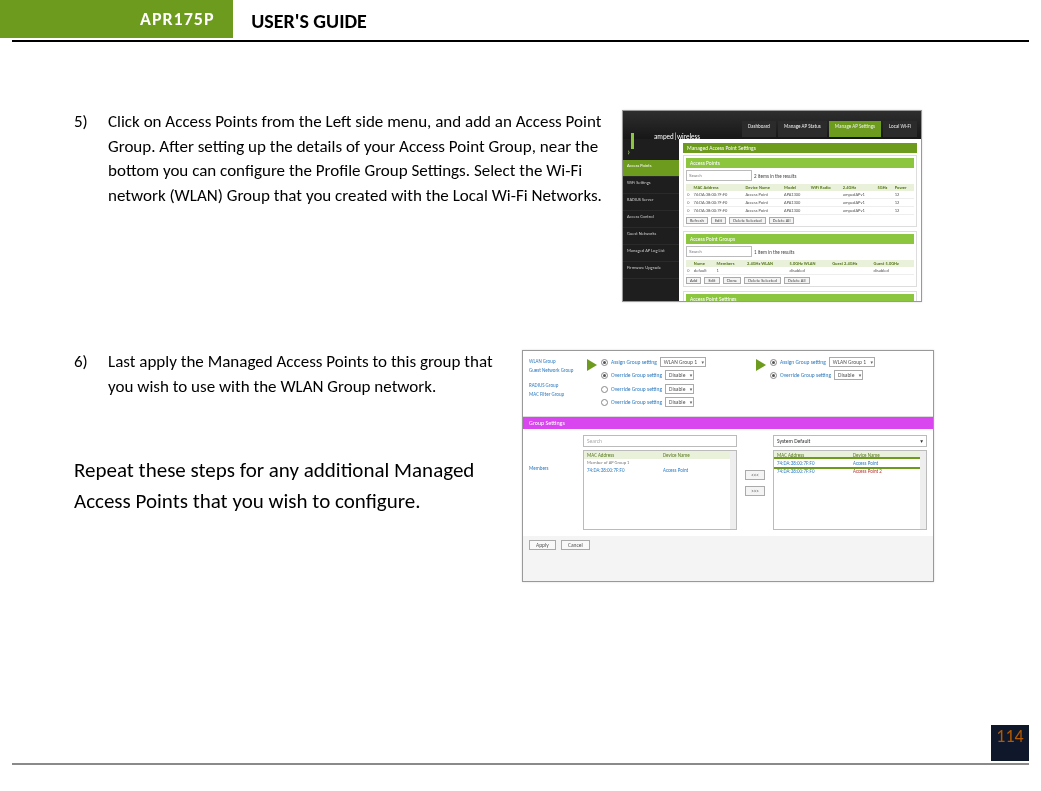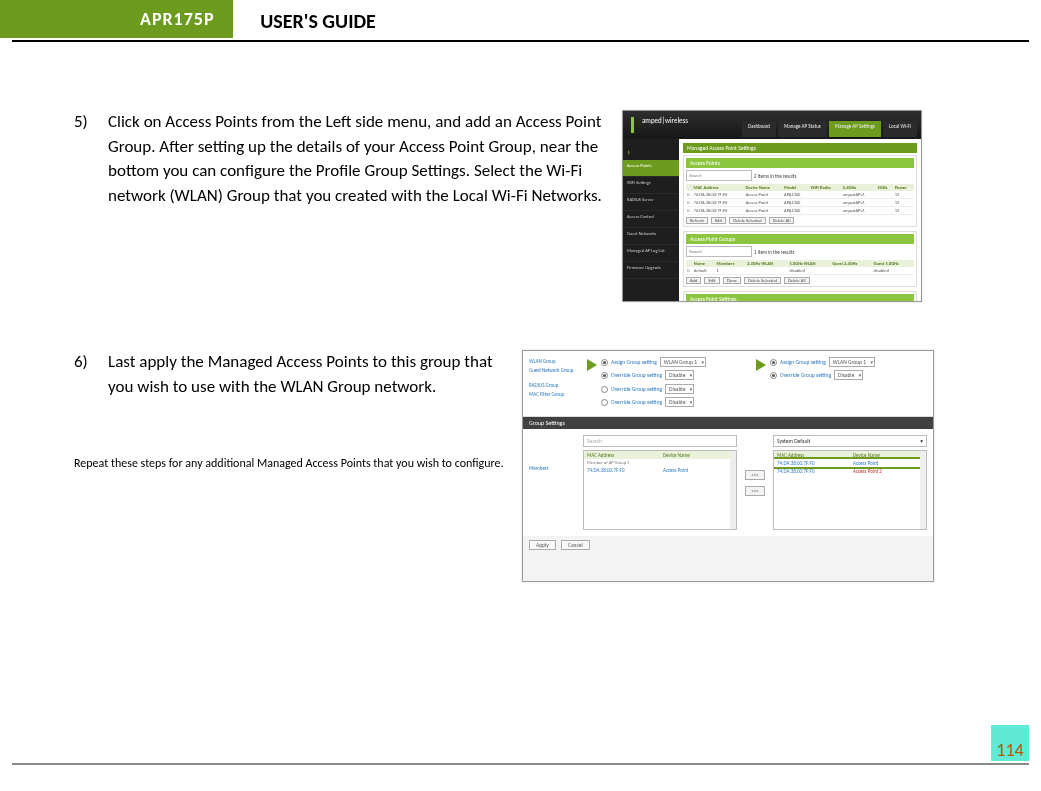--- a/index.html
+++ b/index.html
@@ -1,38 +1,38 @@
 <!DOCTYPE html>
 <html><head>
 <meta charset="utf-8">
 <style>
 html,body{margin:0;padding:0;font-family:Calibri,Arial,sans-serif;color:#000;background:#fff}
 body{width:1041px;height:791px;position:relative;overflow:hidden}
 
 .hdr{position:absolute;top:0;left:0;right:0}
 .hdr .badge{background:#6d9b1e;color:#fff;font-weight:bold;font-size:18px;letter-spacing:1px;display:inline-block;padding:8px 18px 8px 140px;margin-left:0}
-.hdr .title{font-weight:bold;font-size:20px;display:inline-block;margin-left:24px;vertical-align:middle}
+.hdr .title{font-weight:bold;font-size:20px;display:inline-block;margin-left:15px;vertical-align:middle}
 .hdr-rule{border:none;border-top:2px solid #000;margin:0;position:absolute;left:12px;right:12px;top:40px}
 
 .content{position:absolute;top:110px;left:74px;right:72px}
 .row{display:flex;align-items:flex-start;margin-bottom:48px}
 .list-item{display:flex;flex:1;font-size:17px;line-height:1.45}
 .list-num{width:34px;flex:0 0 34px;text-align:left}
 .list-txt{flex:1}
 .thumb{border:1px solid #999;margin-left:18px;flex:0 0 auto;background:#fff;box-shadow:0 0 2px rgba(0,0,0,.15)}
 .row1 .list-item{max-width:530px}
 .row1 .thumb{width:298px;height:190px}
 .row2{margin-bottom:6px}
 .row2 .left{flex:0 0 430px;max-width:430px;display:flex;flex-direction:column}
 .row2 .thumb{width:410px;height:230px}
-.repeat{font-size:12px;line-height:1.45;margin-top:56px}
+.repeat{font-size:21px;line-height:1.45;margin-top:56px}
 
 .t1{position:relative;overflow:hidden;background:#fff}
 .t1 .top{height:28px;background:linear-gradient(#2e2e2e,#171717);position:relative}
-.t1 .logo{position:absolute;left:8px;top:6px;width:62px;height:16px;color:#fff;font-size:7px;border-left:3px solid #8cc63f;padding-left:8px;line-height:8px}
+.t1 .logo{position:absolute;left:8px;top:22px;width:62px;height:16px;color:#fff;font-size:7px;border-left:3px solid #8cc63f;padding-left:20px;line-height:8px}
 .t1 .tabs{position:absolute;right:4px;top:10px;display:flex;gap:2px}
 .t1 .tab{height:12px;font-size:5px;color:#eee;background:#2b2b2b;padding:2px 6px}
 .t1 .tab.active{background:#6d9b1e}
 .t1 .body{display:flex;height:162px}
 .t1 .side{width:56px;background:#1e1e1e;padding-top:4px}
 .t1 .side .chev{color:#8cc63f;font-size:10px;padding:2px 4px}
 .t1 .side .sitem{height:10px;font-size:4.5px;color:#ccc;padding:3px 4px;border-bottom:1px solid #2a2a2a;overflow:hidden;white-space:nowrap}
 .t1 .side .sitem.on{background:#6d9b1e;color:#fff}
 .t1 .main{flex:1;padding:4px;font-size:5px;color:#444}
 .t1 .bar{background:#6d9b1e;color:#fff;height:10px;line-height:10px;padding:0 4px;margin-bottom:2px;font-size:5.5px}
@@ -69,21 +69,21 @@
 .t2 .lbx .rowi span{flex:1;padding:1px 3px;color:#2f7bbf}
 .t2 .lbx .rowi.selgrn{outline:2px solid #6d9b1e}
 .t2 .lbx .rowi.selred span:last-child{color:#b33}
 .t2 .scroll{position:absolute;right:0;top:0;bottom:0;width:6px;background:#eee}
 .t2 .midbtns{display:flex;flex-direction:column;gap:6px;justify-content:center}
 .t2 .midbtns span{border:1px solid #aaa;background:#f4f4f4;width:18px;text-align:center;font-size:5px;padding:1px 0}
 .t2 .sidelbl{width:46px;color:#2f7bbf;font-size:5px;padding-top:30px}
 .t2 .foot{padding:4px 6px;background:#f4f4f4}
 .t2 .foot span{display:inline-block;border:1px solid #aaa;background:#f9f9f9;padding:1px 6px;margin-right:4px;font-size:5.5px}
 
-.pagenum{position:absolute;right:12px;bottom:30px;width:38px;height:36px;background:#5eead4;color:#cc6b00;font-size:18px;display:flex;align-items:flex-end;justify-content:center}
+.pagenum{position:absolute;right:12px;bottom:30px;width:38px;height:36px;background:#0f172a;color:#cc6b00;font-size:18px;display:flex;align-items:flex-start;justify-content:center}
 .pagenum span{color:#b35900}
 .footer-rule{position:absolute;left:12px;right:12px;bottom:18px;border:none;border-top:2px solid #8a8a8a}
 </style>
 </head>
 <body>
 
 <div class="hdr">
   <span class="badge">APR175P</span>
   <span class="title">USER'S GUIDE</span>
   <hr class="hdr-rule">
@@ -271,21 +271,21 @@
                 <span class="sel">WLAN Group 1</span>
               </div>
             <div class="opt">
                 <div class="radio on"></div>
                 <span class="lbl">Override Group setting</span>
                 <span class="sel">Disable</span>
               </div>
           </div>
         </div>
       </div>
-      <div class="pg-bar" style="background:#404040">Group Settings</div>
+      <div class="pg-bar" style="background:#d946ef">Group Settings</div>
       <div class="pane2">
         <div class="twocol">
           <div class="sidelbl">Members</div>
           <div class="listbox">
             <div class="srch2">Search</div>
             <div class="lbx">
               <div class="hdrrow">
                   <span>MAC Address</span>
                   <span>Device Name</span>
                 </div>

